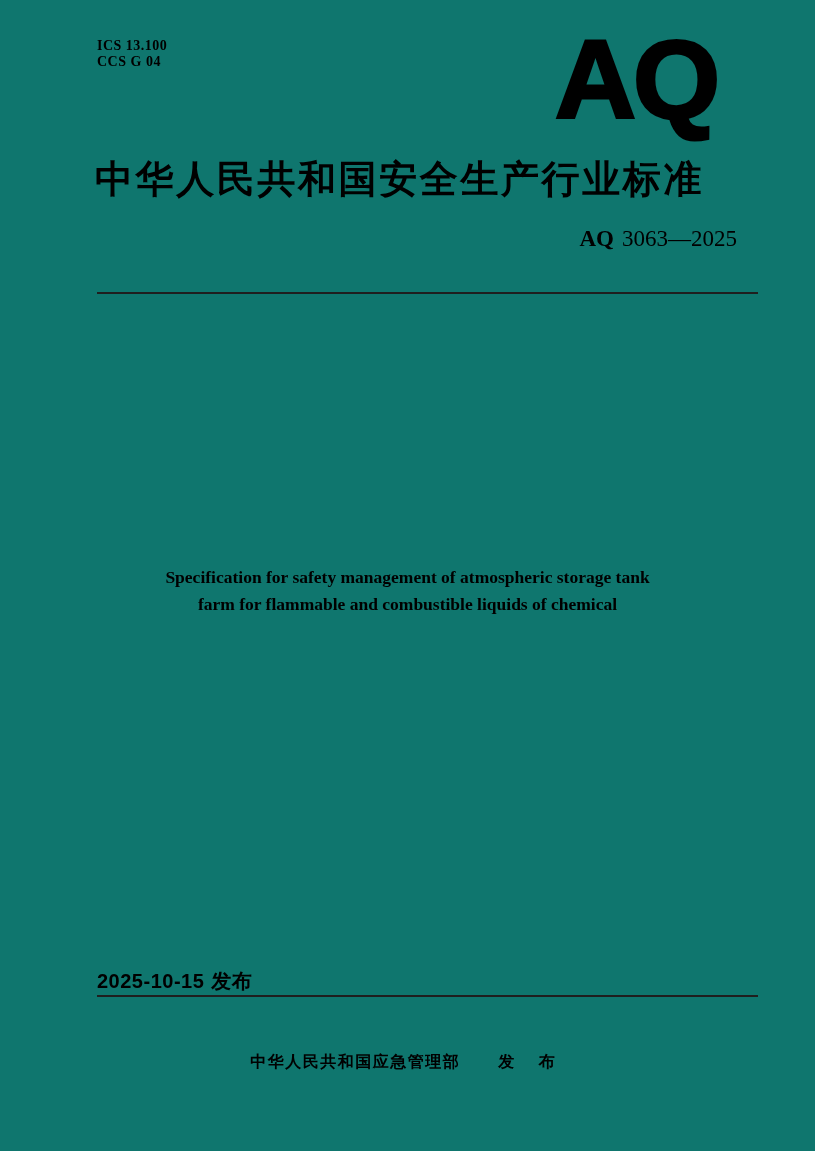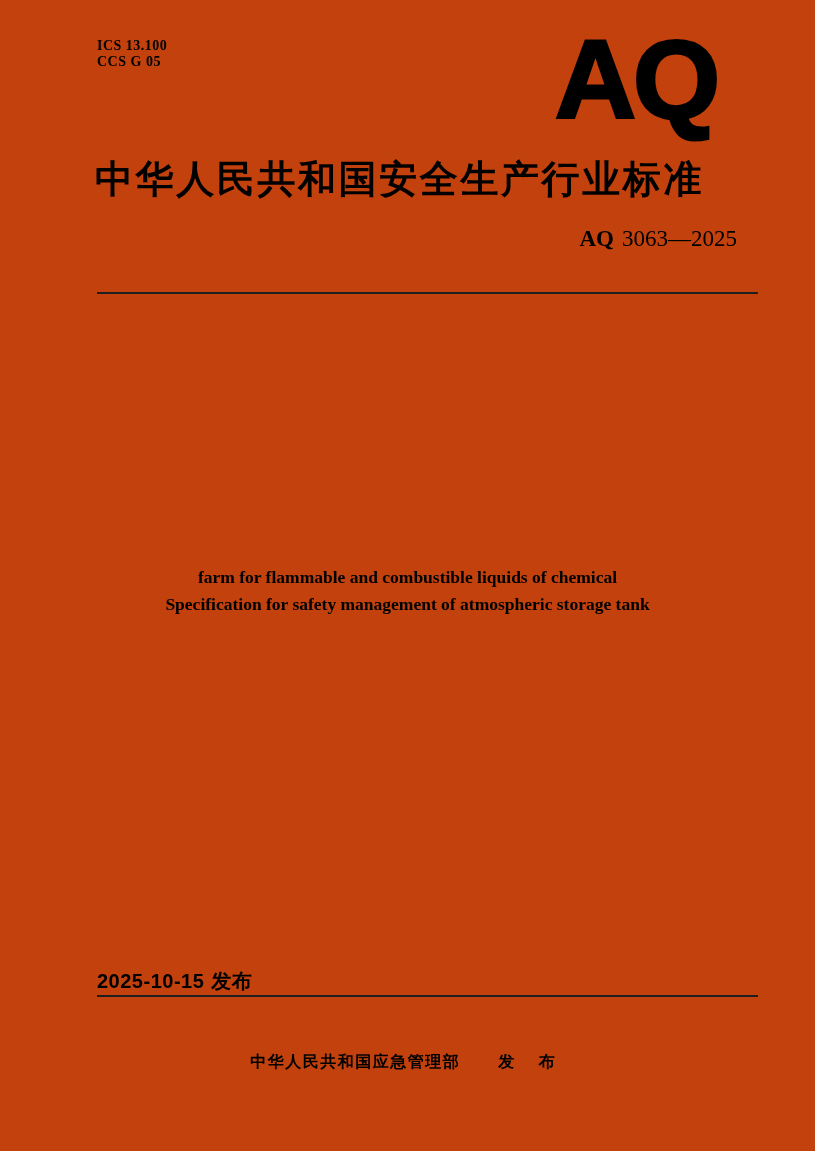--- a/index.html
+++ b/index.html
@@ -5,21 +5,21 @@
   html, body {
     margin: 0;
     padding: 0;
     background: #e8e8e8;
   }
   .page {
     position: relative;
     width: 815px;
     height: 1151px;
     margin: 0 auto;
-    background: #c2410c;
+    background: #0f766e;
     color: #000000;
     overflow: hidden;
     font-family: "Liberation Sans", sans-serif;
   }
 
   
   .codes {
     position: absolute;
     left: 97px;
     top: 38px;
@@ -135,37 +135,37 @@
     letter-spacing: 10px;
   }
 </style>
 </head>
 <body>
 
 <div class="page">
 
   <div class="codes">
     <div>ICS 13.100</div>
-    <div>CCS G 05</div>
+    <div>CCS G 04</div>
   </div>
 
   <div class="aq-logo">AQ</div>
 
   <div class="class-heading">中华人民共和国安全生产行业标准</div>
 
   <div class="std-number">
     <span class="prefix">AQ</span><span>3063—2025</span>
   </div>
 
   <div class="rule rule-top"></div>
 
 
   <div class="title-en">
+    <div>Specification for safety management of atmospheric storage tank</div>
     <div>farm for flammable and combustible liquids of chemical</div>
-    <div>Specification for safety management of atmospheric storage tank</div>
   </div>
 
   <div class="dates-row">
     <div>
       <span>2025-10-15</span><span class="label">发布</span>
     </div>
   </div>
 
   <div class="rule rule-bottom"></div>
 

